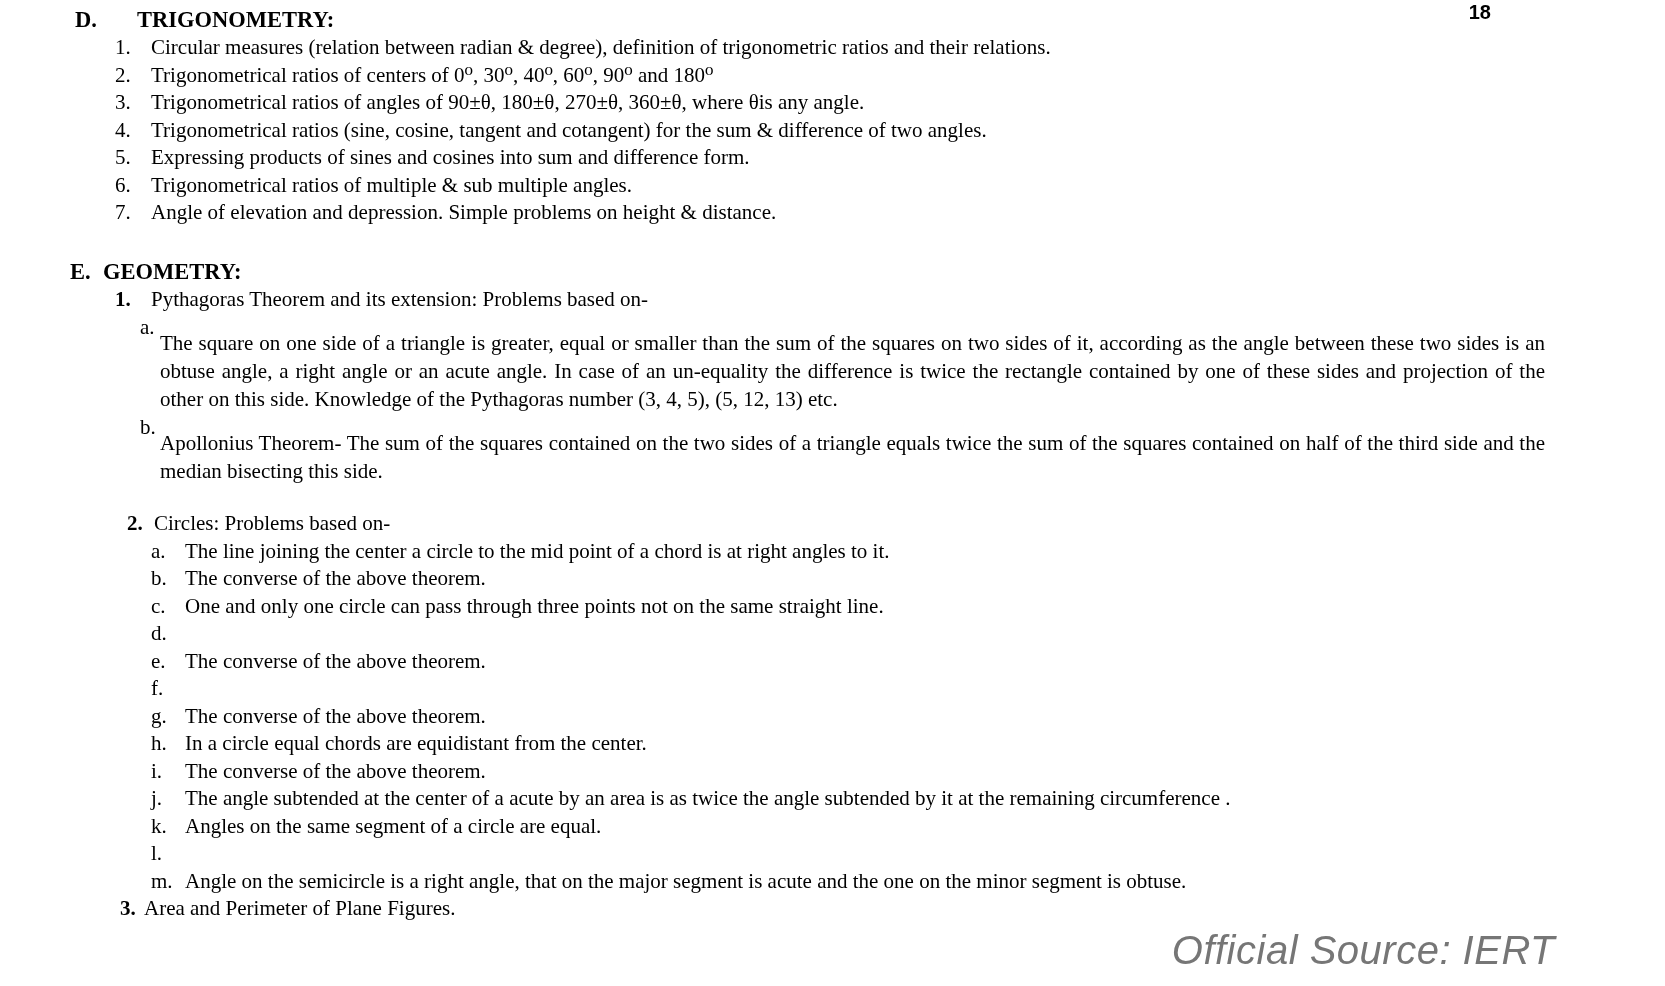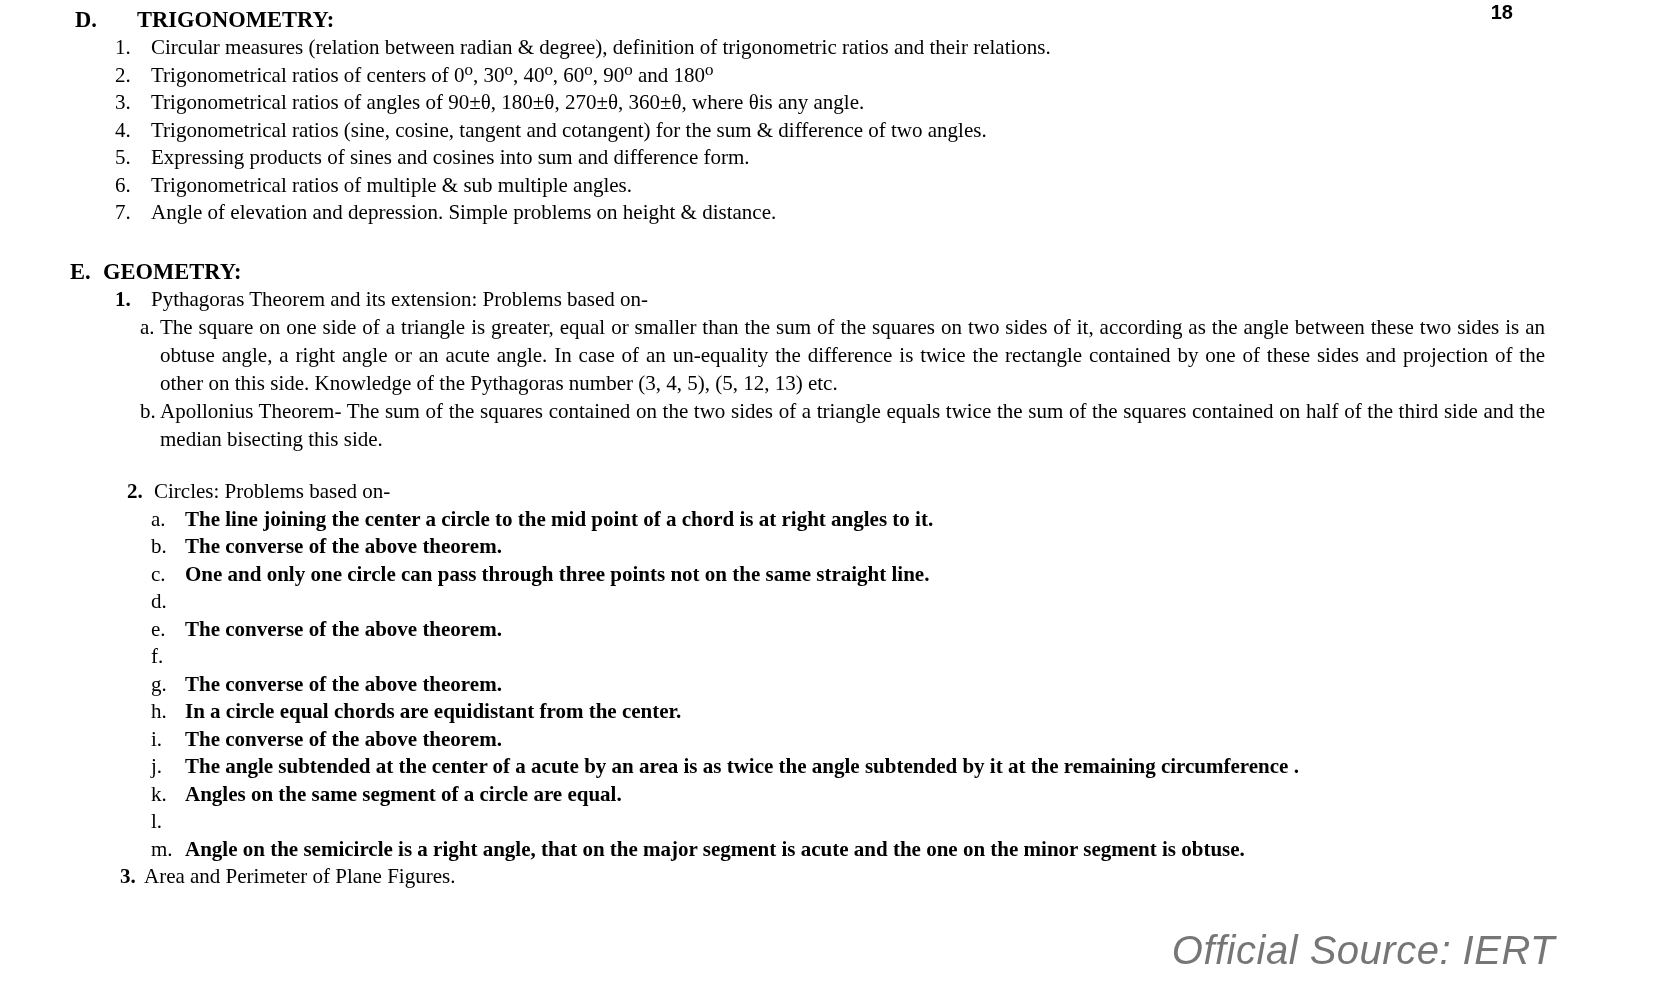--- a/index.html
+++ b/index.html
@@ -39,36 +39,36 @@
   .text { display: block; flex: 1; }
 
   .trig { padding-left: 115px; }
   .trig .marker { flex: 0 0 36px; }
 
   .geo1 { padding-left: 115px; }
   .geo1 .marker { flex: 0 0 36px; font-weight: 700; }
 
   .geo1sub { padding-left: 140px; line-height: 28px; }
   .geo1sub .marker { flex: 0 0 20px; }
-  .geo1sub .text { text-align: justify; }
+  .geo1sub .text { text-align: justify; margin-top: 16px; }
 
   .geo2 { padding-left: 127px; margin-top: 25px; }
   .geo2 .marker { flex: 0 0 27px; font-weight: 700; }
 
   .geo2sub { padding-left: 151px; }
   .geo2sub .marker { flex: 0 0 34px; }
-  .geo2sub .text { text-align: justify; font-weight: bold; }
+  .geo2sub .text { text-align: justify; }
 
   .geo3 { padding-left: 120px; }
   .geo3 .marker { flex: 0 0 24px; font-weight: 700; }
 
   .page-num {
     position: absolute;
     top: 0px;
-    right: 152px;
+    right: 174px;
     font-family: "Liberation Sans", "DejaVu Sans", sans-serif;
     font-weight: 700;
     font-size: 20px;
     line-height: 24px;
   }
   .watermark {
     position: absolute;
     top: 928px;
     right: 110px;
     font-family: "Liberation Sans", "DejaVu Sans", sans-serif;

